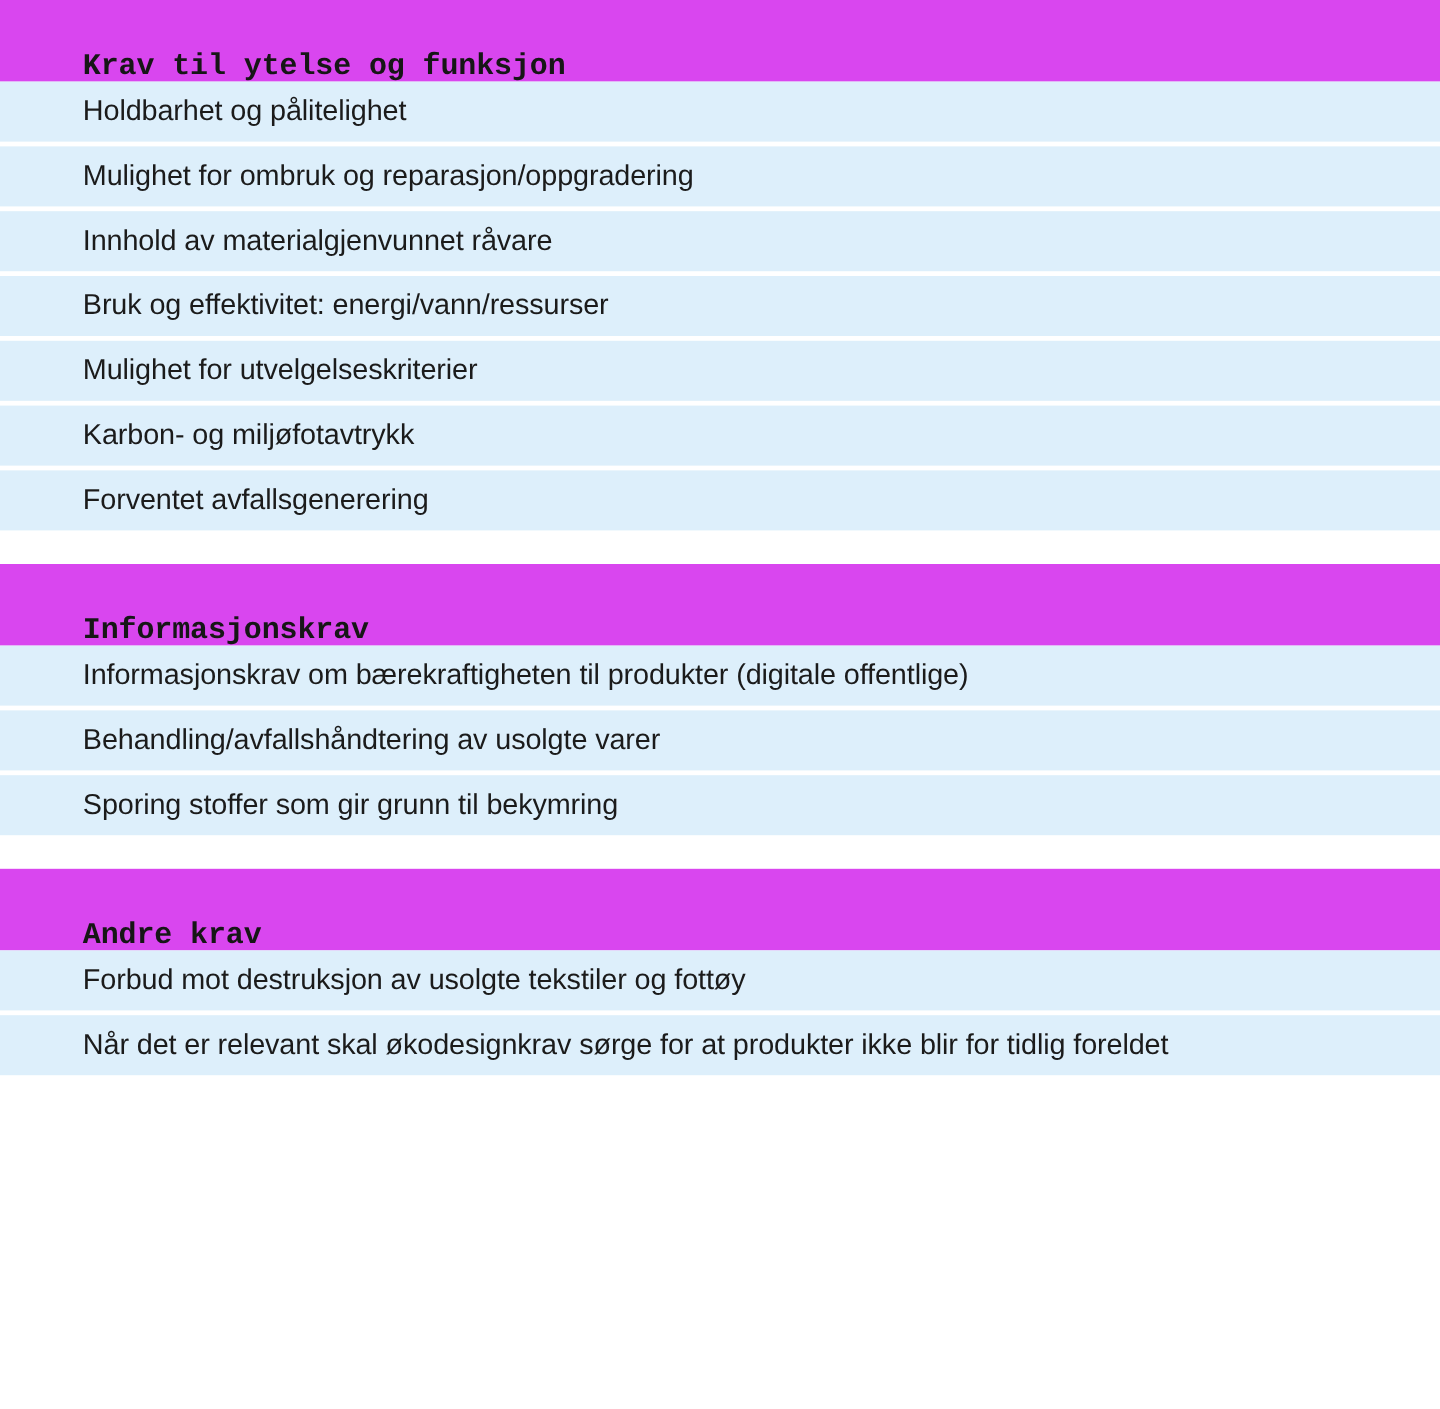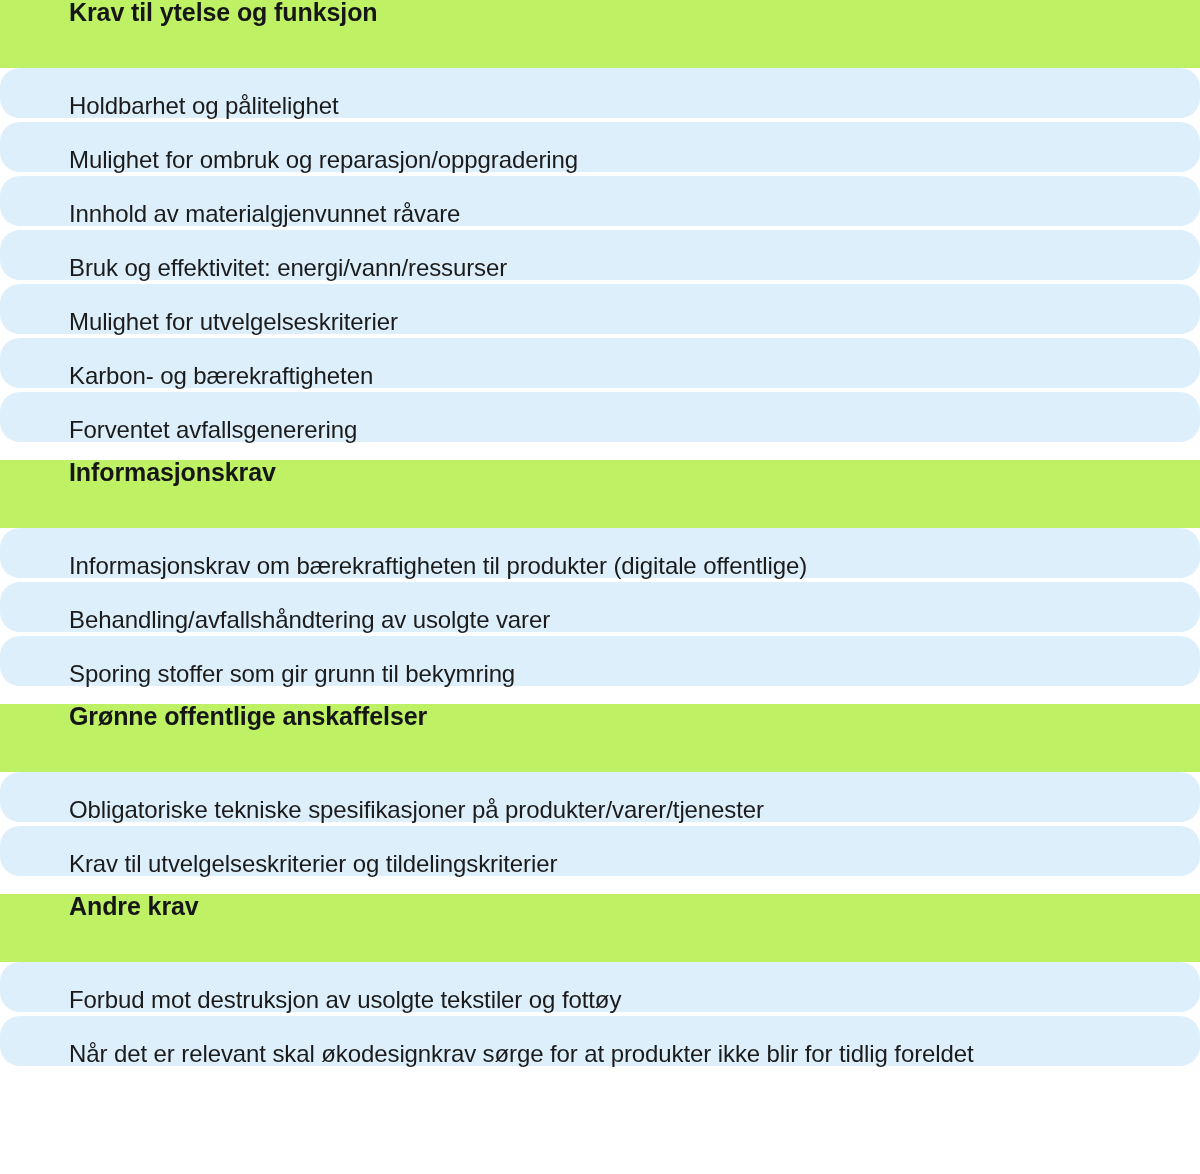--- a/index.html
+++ b/index.html
@@ -16,48 +16,48 @@
   .table {
     width: 1200px;
     display: flex;
     flex-direction: column;
   }
   .section {
     display: flex;
     flex-direction: column;
   }
   .section + .section {
-    margin-top: 18px;
+    margin-top: 28px;
   }
   .section-header {
     height: 68px;
-    background: #bef264;
+    background: #d946ef;
     display: flex;
-    align-items: flex-start;
+    align-items: flex-end;
     box-sizing: border-box;
+    font-family: Liberation Mono, monospace;
   }
   .section-header-text {
     padding-left: 69px;
     font-size: 25px;
     font-weight: bold;
     color: #161616;
     letter-spacing: -0.1px;
     line-height: 1;
   }
   .rows {
     display: flex;
     flex-direction: column;
   }
   .row {
     height: 50px;
     background: #DDEFFB;
     display: flex;
-    align-items: flex-end;
+    align-items: center;
     box-sizing: border-box;
-    border-radius: 20px;
   }
   .row + .row {
     margin-top: 4px;
   }
   .row-text {
     padding-left: 69px;
     font-size: 24px;
     font-weight: normal;
     color: #1b1b1b;
     line-height: 1;
@@ -83,21 +83,21 @@
         <div class="row">
           <div class="row-text">Innhold av materialgjenvunnet råvare</div>
         </div>
         <div class="row">
           <div class="row-text">Bruk og effektivitet: energi/vann/ressurser</div>
         </div>
         <div class="row">
           <div class="row-text">Mulighet for utvelgelseskriterier</div>
         </div>
         <div class="row">
-          <div class="row-text">Karbon- og bærekraftigheten</div>
+          <div class="row-text">Karbon- og miljøfotavtrykk</div>
         </div>
         <div class="row">
           <div class="row-text">Forventet avfallsgenerering</div>
         </div>
       </div>
     </div>
     <div class="section">
       <div class="section-header">
         <div class="section-header-text">Informasjonskrav</div>
       </div>
@@ -108,33 +108,20 @@
         <div class="row">
           <div class="row-text">Behandling/avfallshåndtering av usolgte varer</div>
         </div>
         <div class="row">
           <div class="row-text">Sporing stoffer som gir grunn til bekymring</div>
         </div>
       </div>
     </div>
     <div class="section">
       <div class="section-header">
-        <div class="section-header-text">Grønne offentlige anskaffelser</div>
-      </div>
-      <div class="rows">
-        <div class="row">
-          <div class="row-text">Obligatoriske tekniske spesifikasjoner på produkter/varer/tjenester</div>
-        </div>
-        <div class="row">
-          <div class="row-text">Krav til utvelgelseskriterier og tildelingskriterier</div>
-        </div>
-      </div>
-    </div>
-    <div class="section">
-      <div class="section-header">
         <div class="section-header-text">Andre krav</div>
       </div>
       <div class="rows">
         <div class="row">
           <div class="row-text">Forbud mot destruksjon av usolgte tekstiler og fottøy</div>
         </div>
         <div class="row">
           <div class="row-text">Når det er relevant skal økodesignkrav sørge for at produkter ikke blir for tidlig foreldet</div>
         </div>
       </div>

